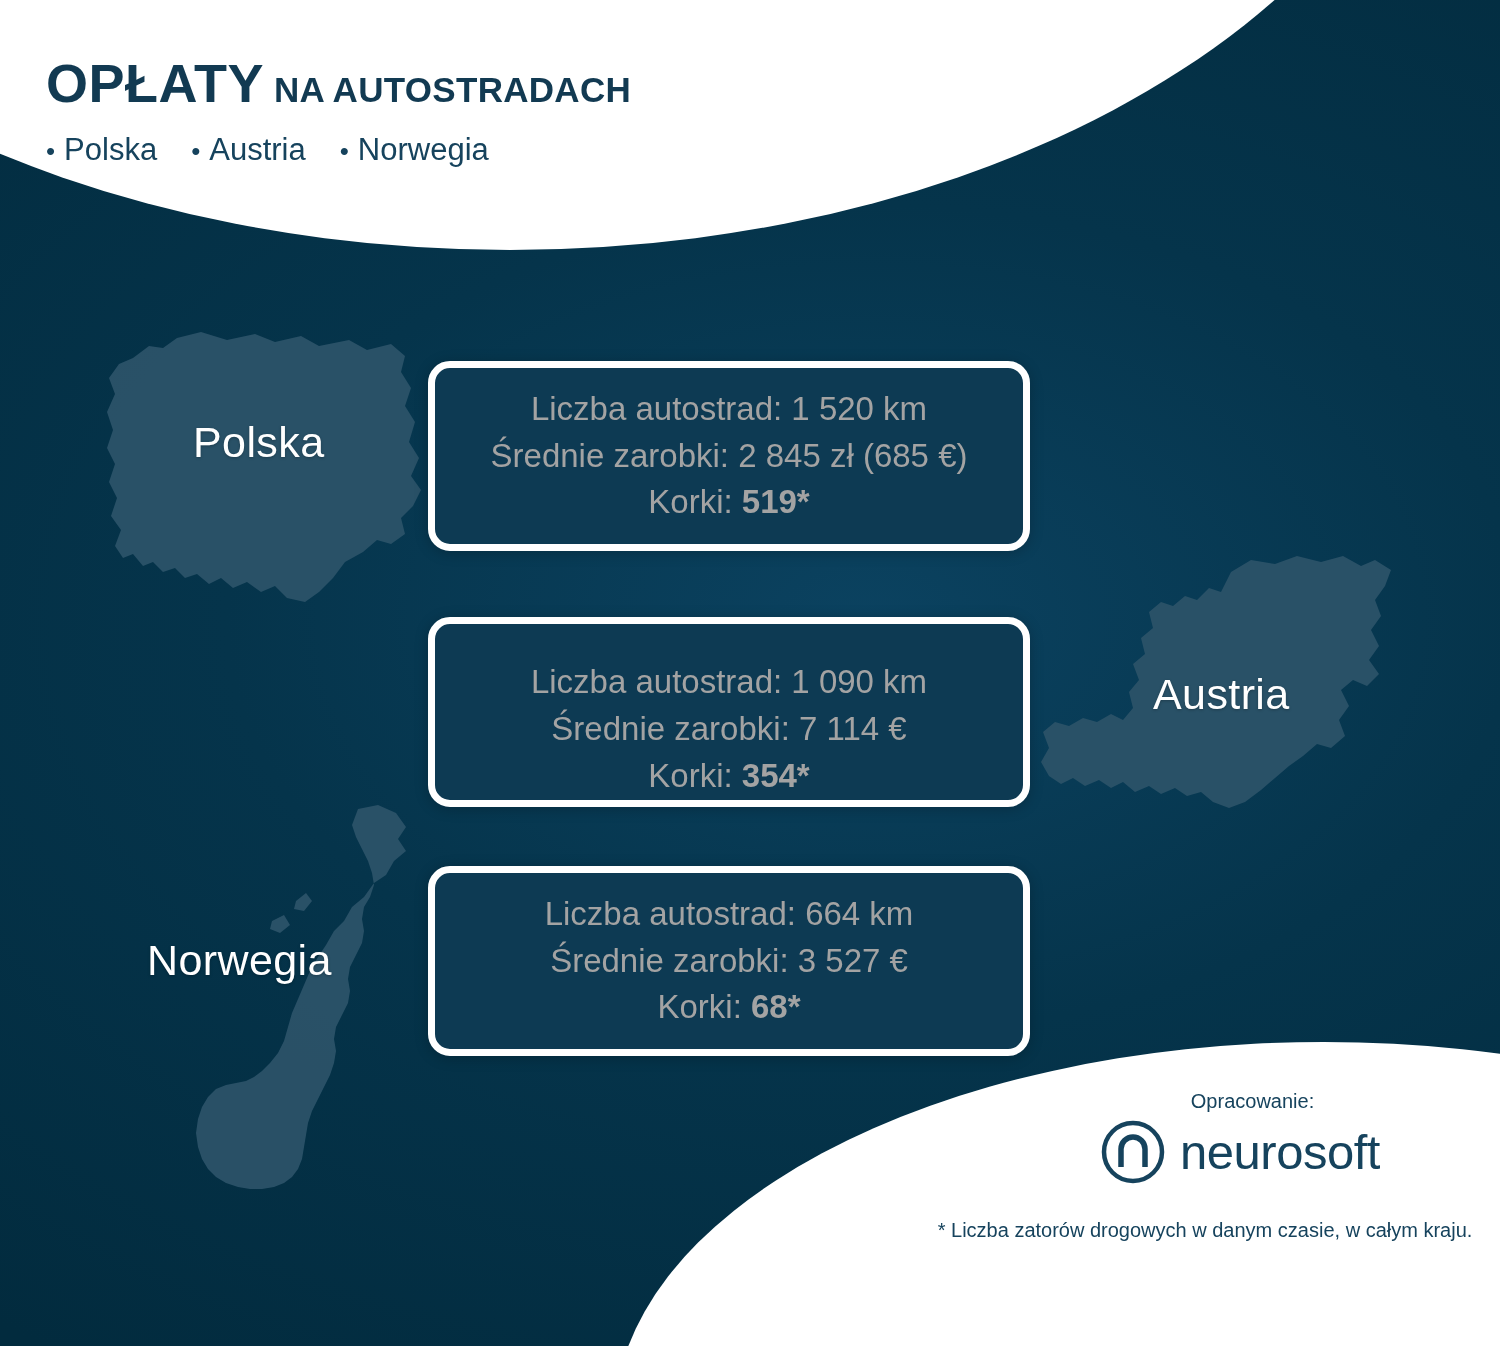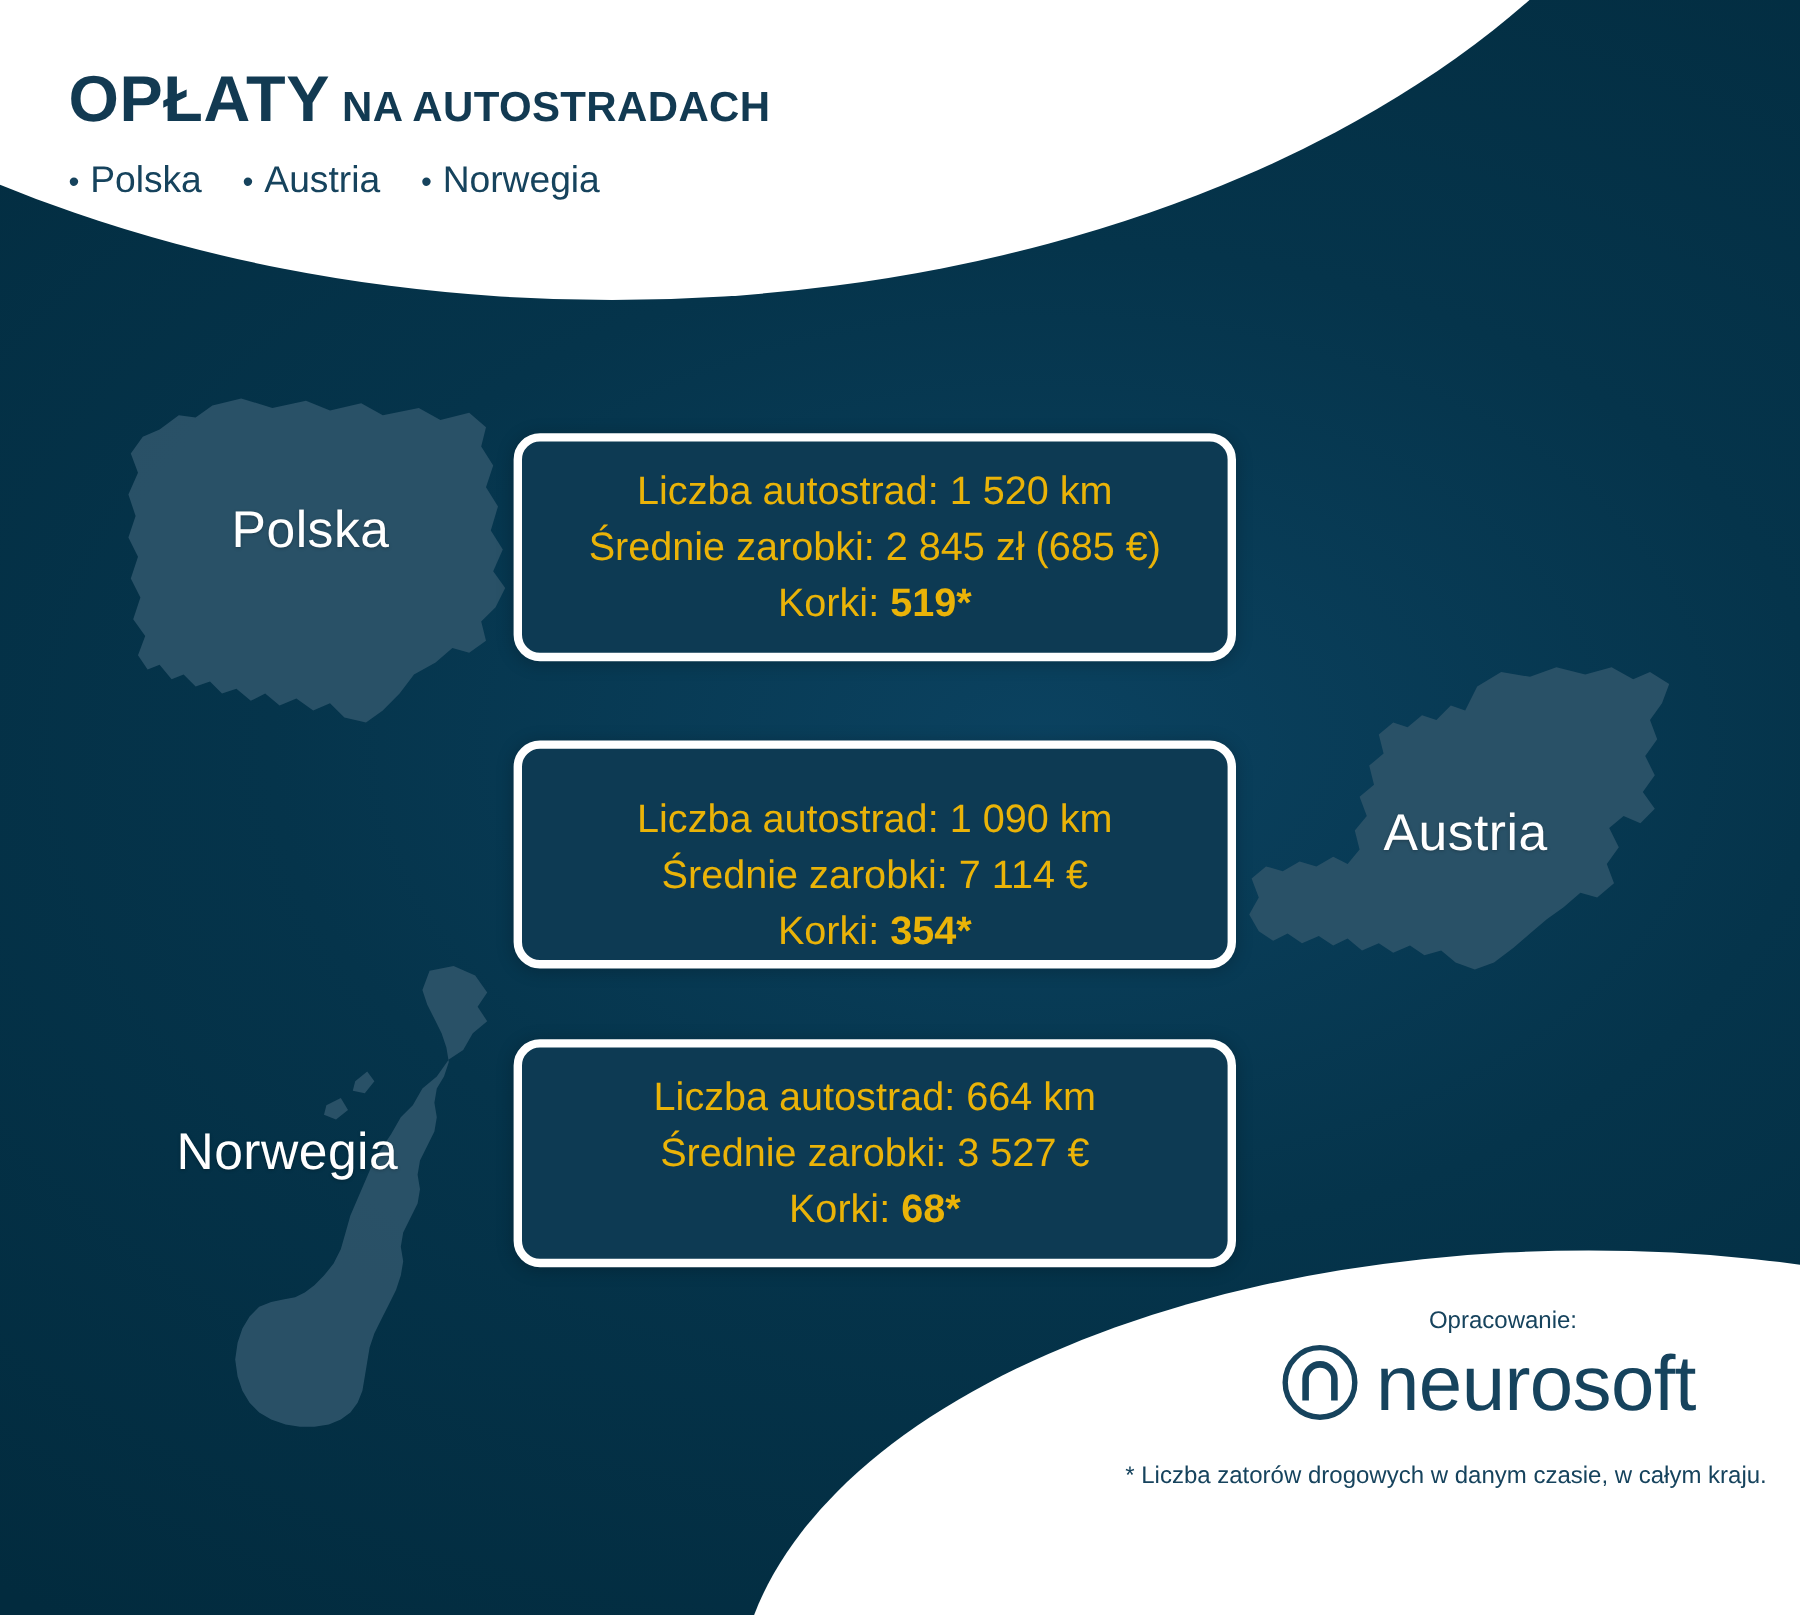--- a/index.html
+++ b/index.html
@@ -24,21 +24,20 @@
     left:-440px; top:-980px;
     width:1900px; height:1230px;
     background:#ffffff;
     border-radius:50%;
   }
   .header-inner {
     position:absolute; left:0; top:0;
     width:1060px; height:250px;
     padding:56px 0 0 46px;
     z-index:5;
-    margin-left:11px;
   }
   .title-line {
     white-space:nowrap;
     line-height:1;
     margin-bottom:22px;
   }
   .title-main {
     font-size:54px;
     font-weight:bold;
     color:#123a52;
@@ -97,21 +96,21 @@
     align-items:center;
     justify-content:center;
     z-index:6;
     box-shadow:0 2px 14px rgba(0,0,0,0.22);
   }
   #card-poland  { left:428px; top:361px; height:190px; }
   #card-austria { left:428px; top:617px; height:190px;justify-content:flex-end; }
   #card-norway  { left:428px; top:866px; height:190px; }
 
   .card-line {
-    color:#eab308;
+    color:#a3a3a3;
     font-size:33px;
     line-height:1.42;
     white-space:nowrap;
     text-align:center;
   }
   .card-line b { font-weight:bold; }
 
   
   .footer-blob {
     position:absolute;
@@ -137,21 +136,21 @@
   .logo-row {
     display:flex;
     align-items:center;
     justify-content:center;
     gap:14px;
     margin-left:80px;
     margin-bottom:34px;
   }
   .logo-mark { display:block; }
   .logo-word {
-    font-size:65px;
+    font-size:49px;
     color:#16435d;
     letter-spacing:-0.5px;
     line-height:1;
   }
   .footnote {
     font-size:20px;
     font-weight:normal;
     color:#16435d;
     white-space:nowrap;
     margin-left:10px;

